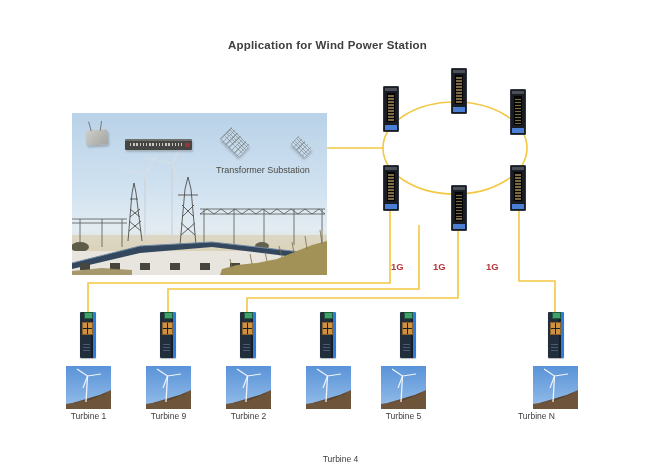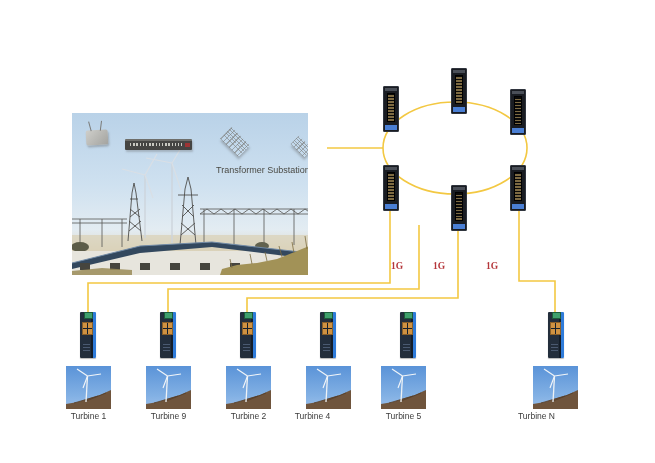--- a/index.html
+++ b/index.html
@@ -6,21 +6,21 @@
   body{font-family:"Liberation Sans",sans-serif;}
   .canvas{position:relative;width:655px;height:463px;background:#fff;overflow:hidden;}
 
   .title{position:absolute;top:39px;left:0;width:655px;text-align:center;
          font-size:11.5px;font-weight:bold;color:#3f3f3f;letter-spacing:.2px;z-index:4;}
 
   
   .wires{position:absolute;left:0;top:0;z-index:1;}
 
   
-  .photo{position:absolute;left:72px;top:113px;width:236px;height:162px;z-index:2;
+  .photo{position:absolute;left:72px;top:113px;width:255px;height:162px;z-index:2;
          background:linear-gradient(180deg,#b9d2e8 0%,#cfe1f0 45%,#e3ecf2 72%,#ddd8c8 86%,#e8e4d8 100%);
          overflow:hidden;}
   .photo svg{position:absolute;left:0;top:0;}
   .photo-label{position:absolute;left:144px;top:52px;font-size:9px;color:#4a4a44;white-space:nowrap;}
 
   
   .dev-ap{position:absolute;left:14px;top:17px;width:22px;height:15px;border-radius:2px;
           background:linear-gradient(135deg,#cfcfcb,#a3a39f);box-shadow:1px 2px 2px rgba(90,90,90,.35);
           transform:rotate(-3deg);}
   .dev-ap i{position:absolute;top:-9px;width:1px;height:10px;background:#7a7a78;}
@@ -40,21 +40,21 @@
 
   
   .ring-sw{position:absolute;width:14px;height:44px;background:#191c22;border:1px solid #30353e;
            border-radius:1px;z-index:3;}
   .ring-sw .cap{position:absolute;top:1px;left:1px;right:1px;height:3px;background:#4a4f58;}
   .ring-sw .ports{position:absolute;left:3px;right:3px;top:6px;bottom:9px;border:1px solid #000;
            background:repeating-linear-gradient(180deg,#0a0a0a 0 1.5px,#7d6a42 1.5px 3px);}
   .ring-sw .blue{position:absolute;left:1px;right:1px;bottom:1px;height:5px;background:#4a7fd4;}
 
   
-  .g-label{position:absolute;top:261px;font-size:9.5px;font-weight:bold;color:#b5373b;z-index:3;font-family:Liberation Serif, serif;}
+  .g-label{position:absolute;top:261px;font-size:9.5px;font-weight:bold;color:#b5373b;z-index:3;}
 
   
   .din{position:absolute;top:312px;width:16px;height:46px;z-index:2;border-radius:1px;
        background:linear-gradient(90deg,#232e3c 0 11px,#141d28 11px 13px,#2f7bd9 13px 16px);
        box-shadow:0 1px 1px rgba(80,80,80,.4);}
   .din .g{position:absolute;top:0;right:3px;width:7px;height:5px;background:#3fa06c;border:1px solid #1e5c3a;}
   .din .p{position:absolute;left:2px;top:10px;width:9px;height:11px;border:1px solid #8a5f28;
           background-color:#cf9242;
           background-image:linear-gradient(#16202c,#16202c),linear-gradient(#16202c,#16202c);
           background-size:1px 100%,100% 1px;background-position:50% 0,0 50%;background-repeat:no-repeat;}
@@ -64,20 +64,21 @@
   
   .turbine{position:absolute;top:366px;width:45px;height:43px;z-index:2;
            background:linear-gradient(180deg,#5a93d8,#83b1e4 70%,#9cc0ea 100%);overflow:hidden;}
   .t-label{position:absolute;top:411px;width:45px;text-align:center;font-size:8.5px;color:#3a3a3a;z-index:2;white-space:nowrap;}
 </style>
 </head>
 <body>
 
 <div class="canvas">
 
+  <div class="title">Application for Wind Power Station</div>
 
   <svg class="wires" width="655" height="463" viewBox="0 0 655 463">
     <ellipse cx="455" cy="148" rx="72" ry="46" fill="none" stroke="#F3C842" stroke-width="1.6"></ellipse>
     <path d="M327 148 H383" fill="none" stroke="#F3C842" stroke-width="1.6"></path>
     <path d="M390 208 V283 H88 V313" fill="none" stroke="#F3C842" stroke-width="1.6"></path>
     <path d="M419 225 V289 H168 V313" fill="none" stroke="#F3C842" stroke-width="1.6"></path>
     <path d="M458 228 V298 H247 V313" fill="none" stroke="#F3C842" stroke-width="1.6"></path>
     <path d="M519 207 V281 H555 V313" fill="none" stroke="#F3C842" stroke-width="1.6"></path>
   </svg>
 
@@ -280,17 +281,17 @@
           <line x1="21.5" y1="10" x2="11" y2="3"></line>
           <line x1="21.5" y1="10" x2="35" y2="8"></line>
           <line x1="21.5" y1="10" x2="17" y2="22"></line>
         </g>
       </svg>
   </div>
 
   <div class="t-label" style="left:66px;text-align:center;">Turbine 1</div>
   <div class="t-label" style="left:146px;">Turbine 9</div>
   <div class="t-label" style="left:226px;">Turbine 2</div>
-  <div class="t-label" style="left:290px;">Turbine 4</div>
+  <div class="t-label" style="left:318px;margin-top:43px;">Turbine 4</div>
   <div class="t-label" style="left:381px;">Turbine 5</div>
   <div class="t-label" style="left:514px;">Turbine N</div>
 
 </div>
 
 </body></html>

